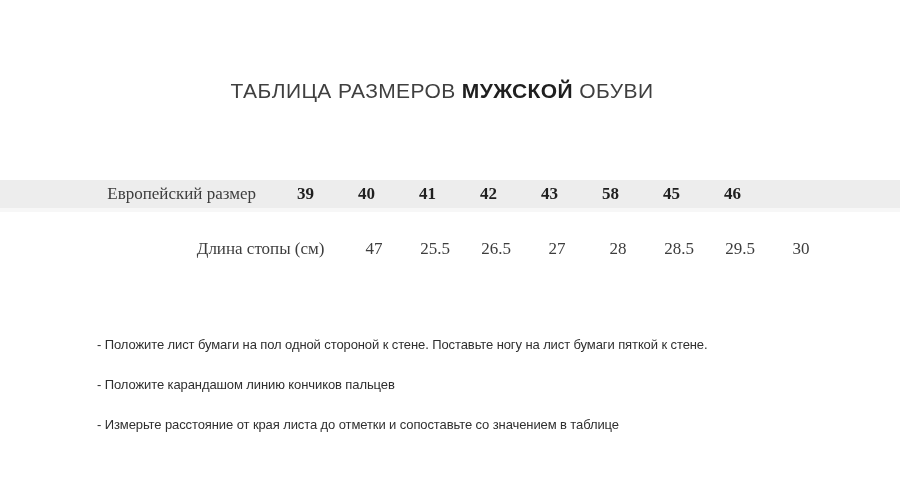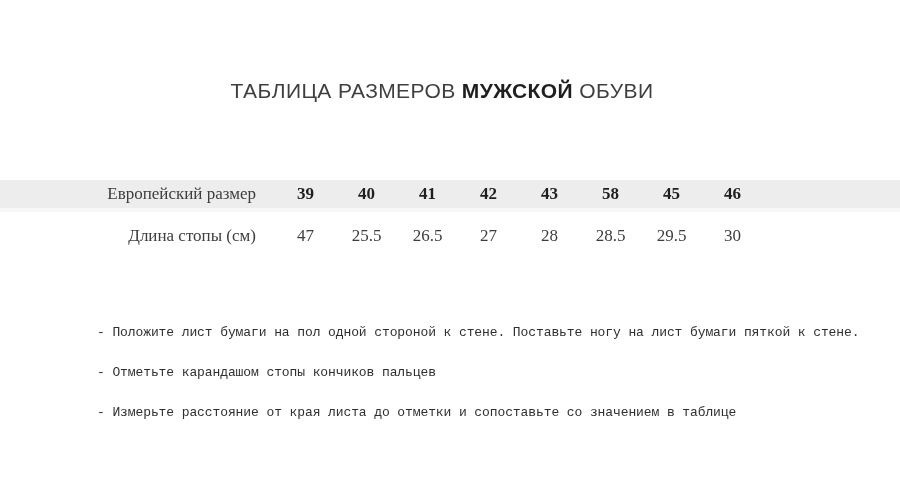--- a/index.html
+++ b/index.html
@@ -40,22 +40,23 @@
   .tr {
     display: flex;
     align-items: center;
   }
   .tr.header {
     height: 28px;
     background: var(--header-row-bg, #ededed);
     border-bottom: 4px solid var(--header-row-strip, #f7f7f7);
   }
   .tr.values {
-    margin-top: 8px;
+    margin-top: 21px;
     height: 32px;
+    justify-content: center;
   }
   .td-label {
     width: 275px;
     box-sizing: border-box;
     padding-right: 19px;
     text-align: right;
     font-size: 17px;
     color: var(--body-text, #3d3d3d);
   }
   .td-num {
@@ -63,24 +64,23 @@
     text-align: center;
     font-size: 17px;
     color: var(--body-text, #3d3d3d);
   }
   .tr.header .td-num {
     font-weight: 700;
     color: var(--bold-text, #1a1a1a);
   }
   .instructions {
     position: absolute;
-    top: 326px;
+    top: 338px;
     left: 97px;
     width: 780px;
-    font-family: Liberation Mono, monospace;
   }
   .instructions p {
     margin: 0 0 26px 0;
     font-size: 13px;
     line-height: 14px;
     letter-spacing: -0.1px;
     color: var(--instruction-text, #2f2f2f);
     white-space: nowrap;
   }
 </style>
@@ -111,17 +111,17 @@
       <div class="td-num">27</div>
       <div class="td-num">28</div>
       <div class="td-num">28.5</div>
       <div class="td-num">29.5</div>
       <div class="td-num">30</div>
     </div>
   </div>
 
   <div class="instructions">
     <p>- Положите лист бумаги на пол одной стороной к стене. Поставьте ногу на лист бумаги пяткой к стене.</p>
-    <p>- Отметьте карандашом стопы кончиков пальцев</p>
+    <p>- Положите карандашом линию кончиков пальцев</p>
     <p>- Измерьте расстояние от края листа до отметки и сопоставьте со значением в таблице</p>
   </div>
 
 </div>
 
 </body></html>

